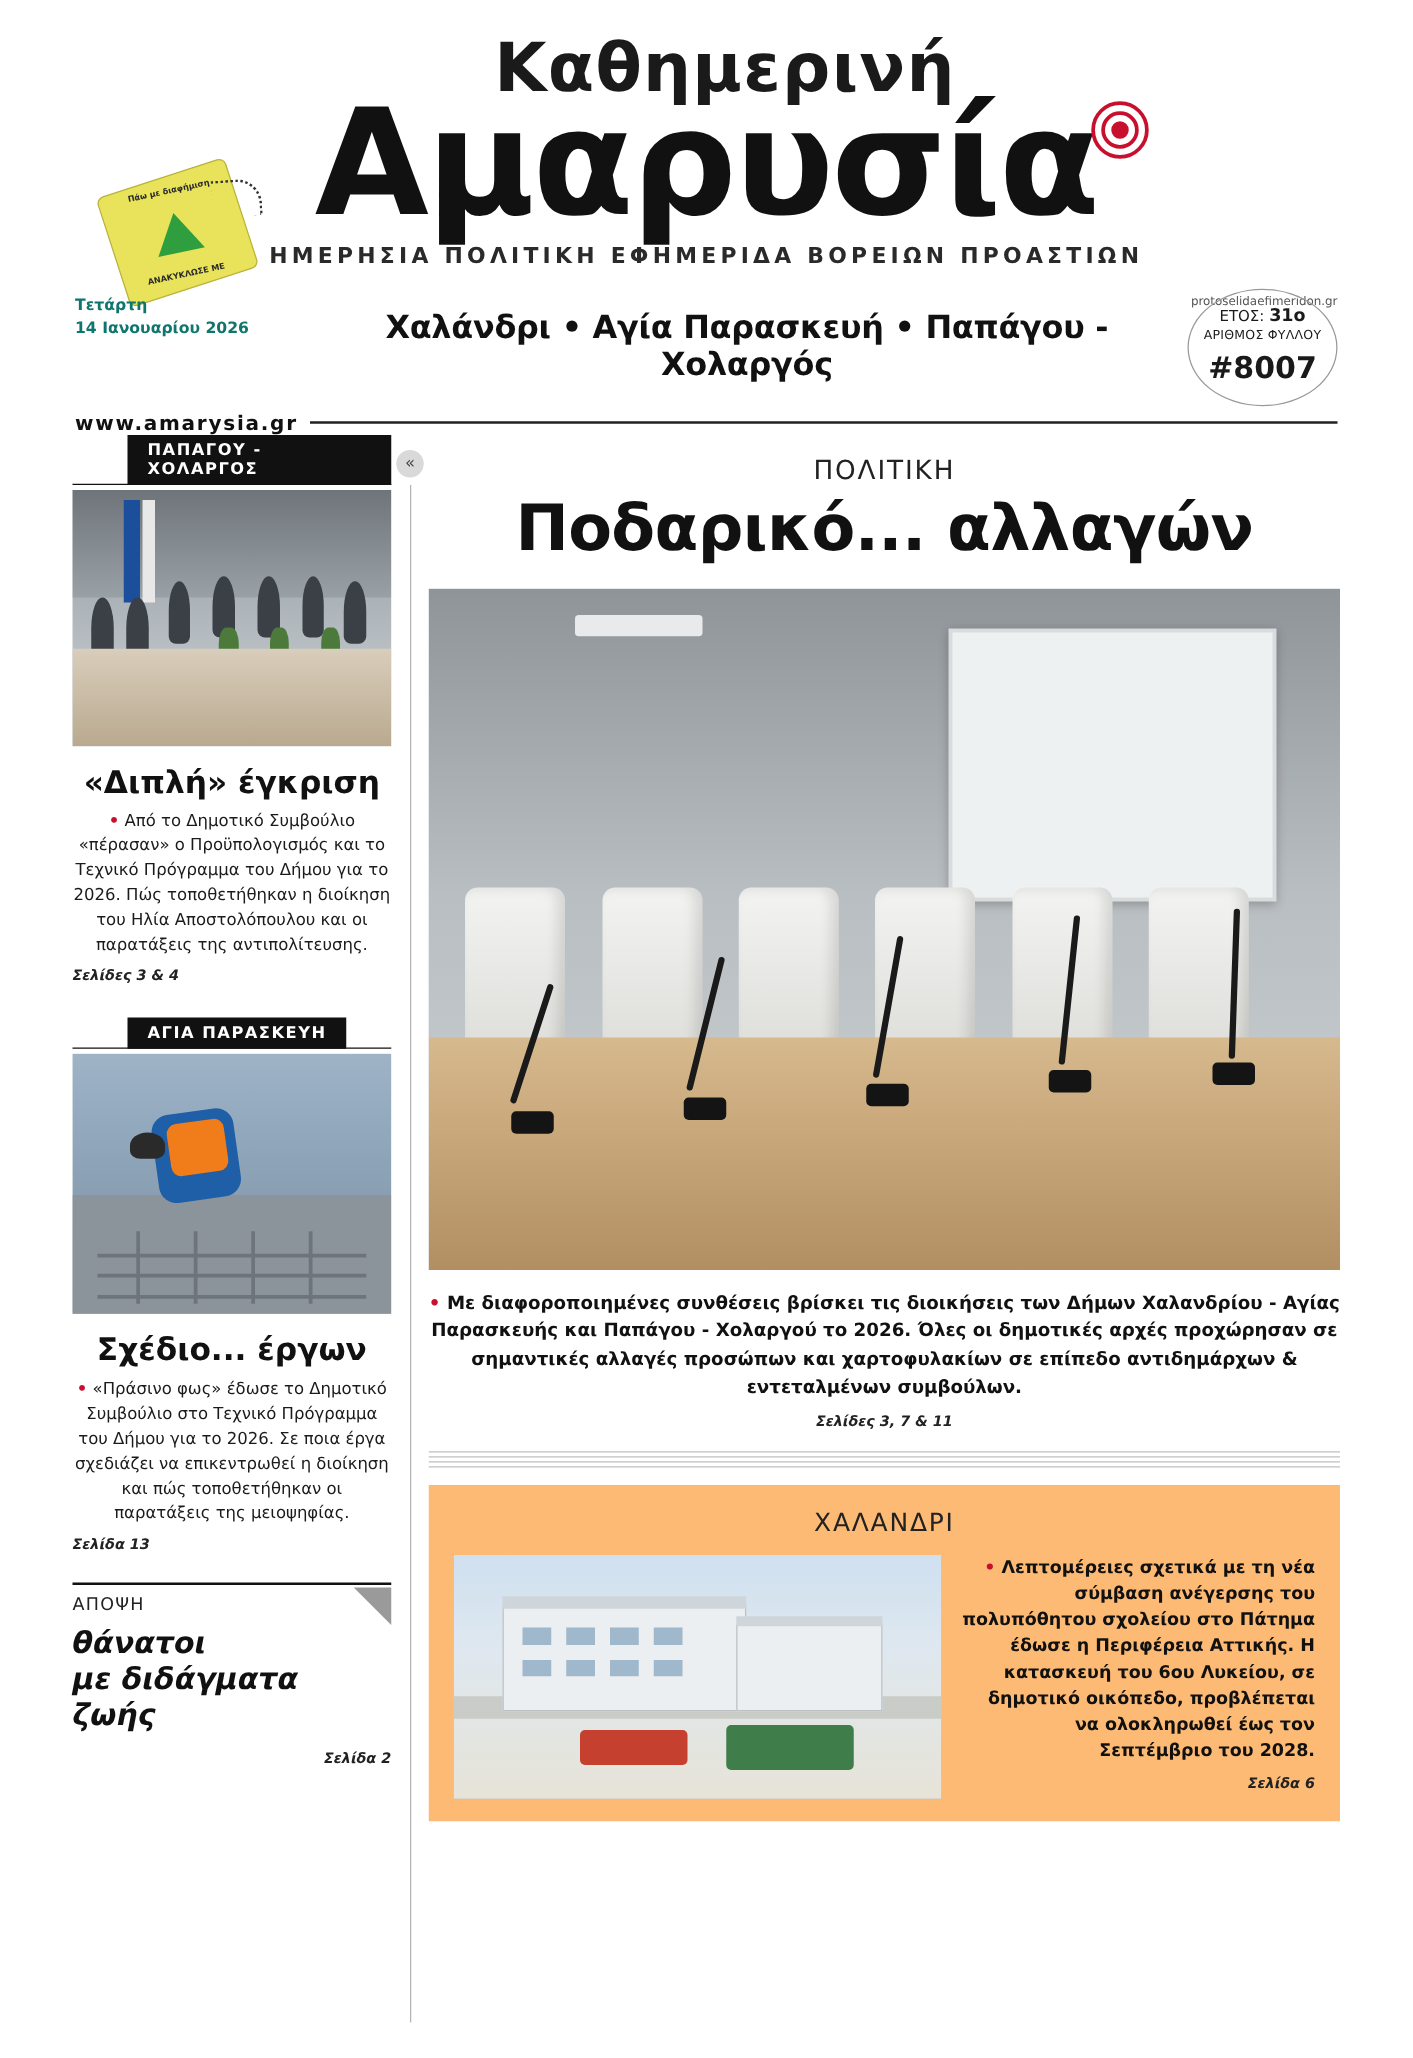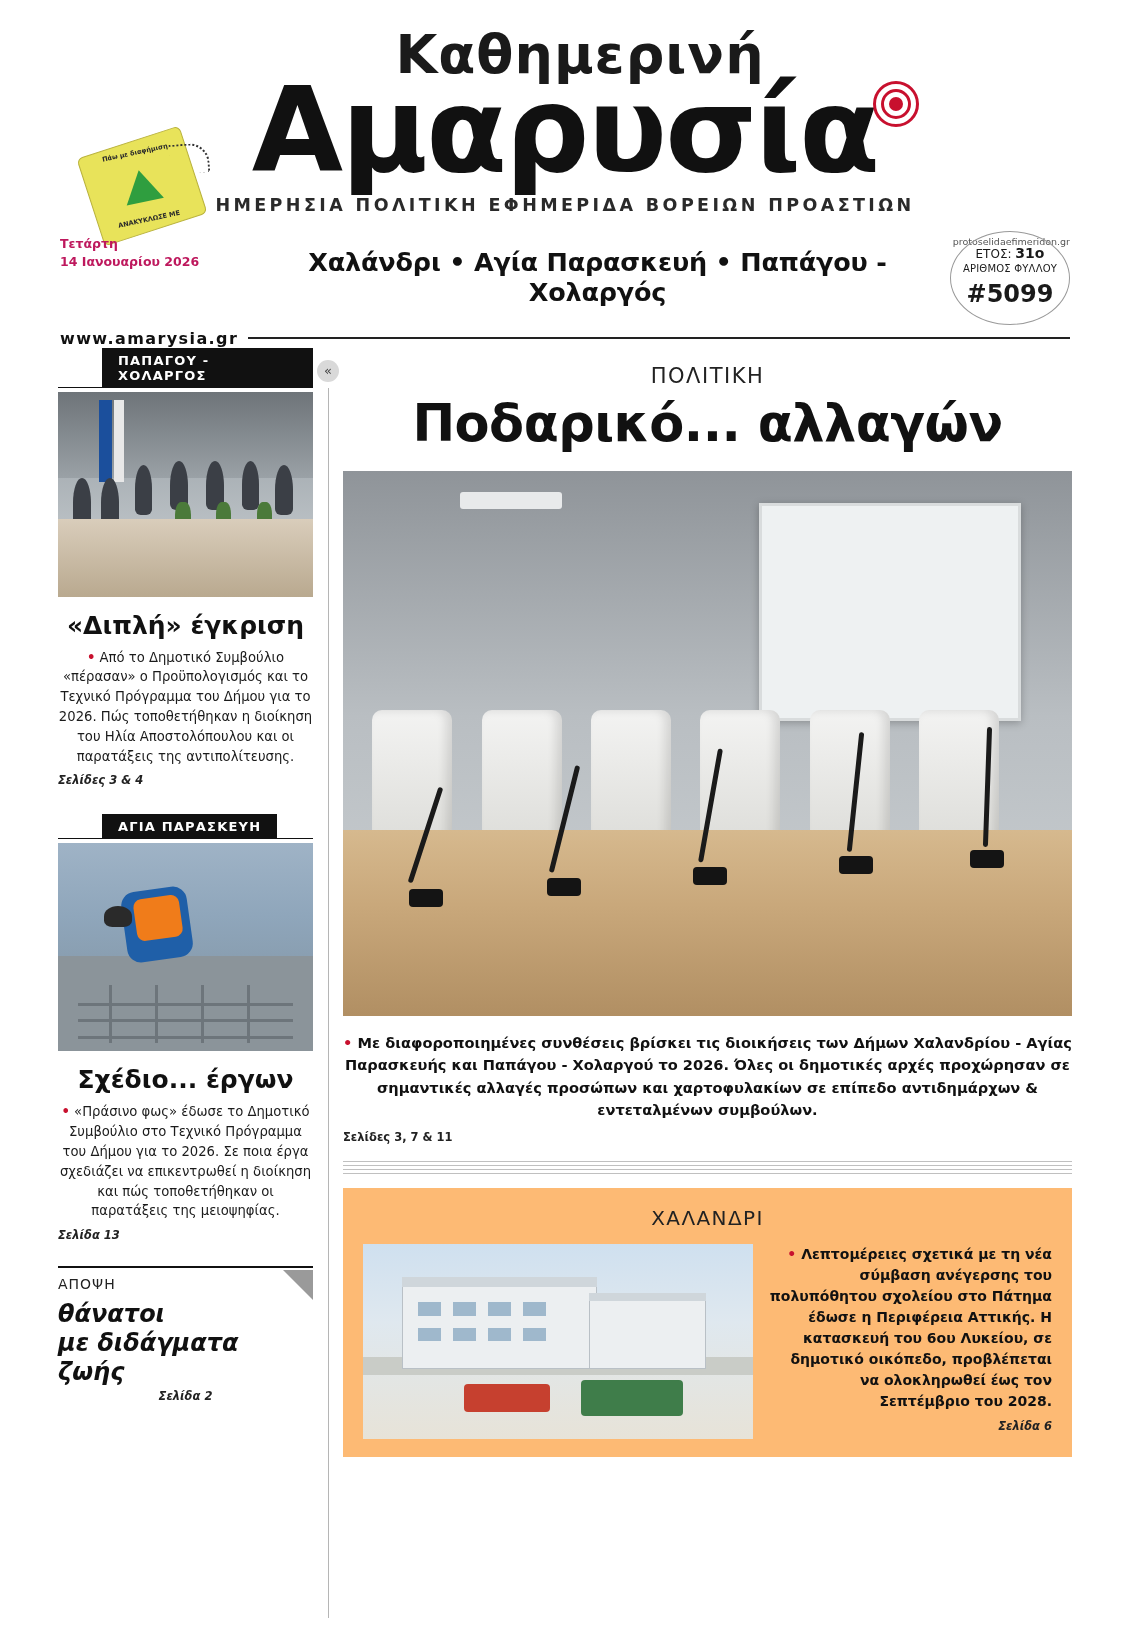--- a/index.html
+++ b/index.html
@@ -90,21 +90,21 @@
 
   
   .info-bar {
     position:relative;
     margin:10px 60px 0 60px;
     padding-top:6px;
     display:flex; align-items:flex-start;
   }
   .date-block {
     width:185px;
-    font-size:12.5px; font-weight:bold; color:#be185d;
+    font-size:12.5px; font-weight:bold; color:#0f766e;
     line-height:1.5;
     padding-top:4px;
   }
   .cities {
     flex:1;
     text-align:center;
     font-size:25.5px; font-weight:bold; color:#111;
     letter-spacing:-0.2px;
     padding-top:16px;
   }
@@ -217,21 +217,21 @@
     font-size:14px; letter-spacing:1px; color:#222;
   }
   .opinion .headline {
     font-size:24px;
     font-style:italic;
     font-weight:bold;
     line-height:1.2;
     margin-top:8px;
     color:#111;
   }
-  .opinion .page-ref { text-align:center; margin-top:2px; }
+  .opinion .page-ref { text-align:right; margin-top:12px; }
 
   
   .kicker {
     text-align:center;
     font-size:21px;
     letter-spacing:1.5px;
     color:#222;
     margin-top:2px;
   }
   .lead-headline {
@@ -252,21 +252,21 @@
   .lead-text {
     text-align:center;
     font-size:14.6px;
     line-height:1.55;
     margin-top:16px;
     font-weight:bold;
     color:#111;
   }
   .lead-text p { margin:0 0 12px 0; }
   .lead-ref {
-    font-size:11.5px; font-weight:bold; color:#222;
+    text-align:center; font-size:11.5px; font-style:italic; font-weight:bold; color:#222;
     margin-top:-4px;
   }
   .rule-stack { margin-top:14px; }
   .rule-stack div { border-bottom:1px solid #c0c0c0; height:4px; }
 
   
   .bottom-box {
     margin-top:14px;
     background:#fdba74;
     padding:18px 20px 18px 20px;
@@ -372,21 +372,21 @@
     <div>14 Ιανουαρίου 2026</div>
   </div>
   <div class="cities">Χαλάνδρι • Αγία Παρασκευή • Παπάγου - Χολαργός</div>
   <div class="issue-badge">
     <div class="etos">
       <span>ΕΤΟΣ:</span> <b>31ο</b>
     </div>
     <div class="label">
       <span>ΑΡΙΘΜΟΣ ΦΥΛΛΟΥ</span>
     </div>
-    <div class="num">#5099</div>
+    <div class="num">#8007</div>
   </div>
 </div>
 <div class="site-url-row">
   <div class="site-url">www.amarysia.gr</div>
   <div class="rule"></div>
 </div>
 
 <div class="page-body">
 
   <div class="left-col">

